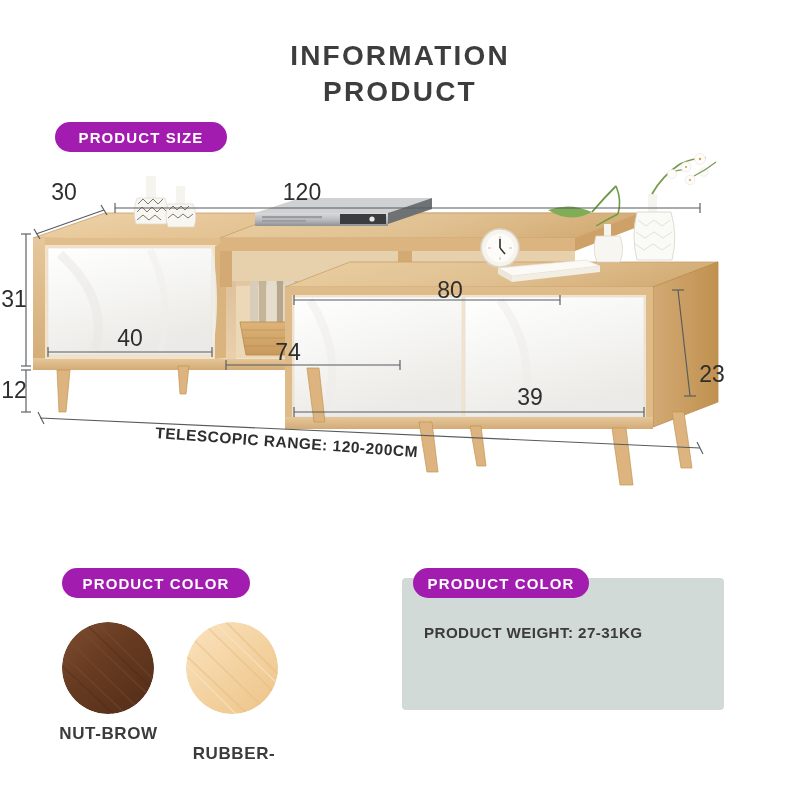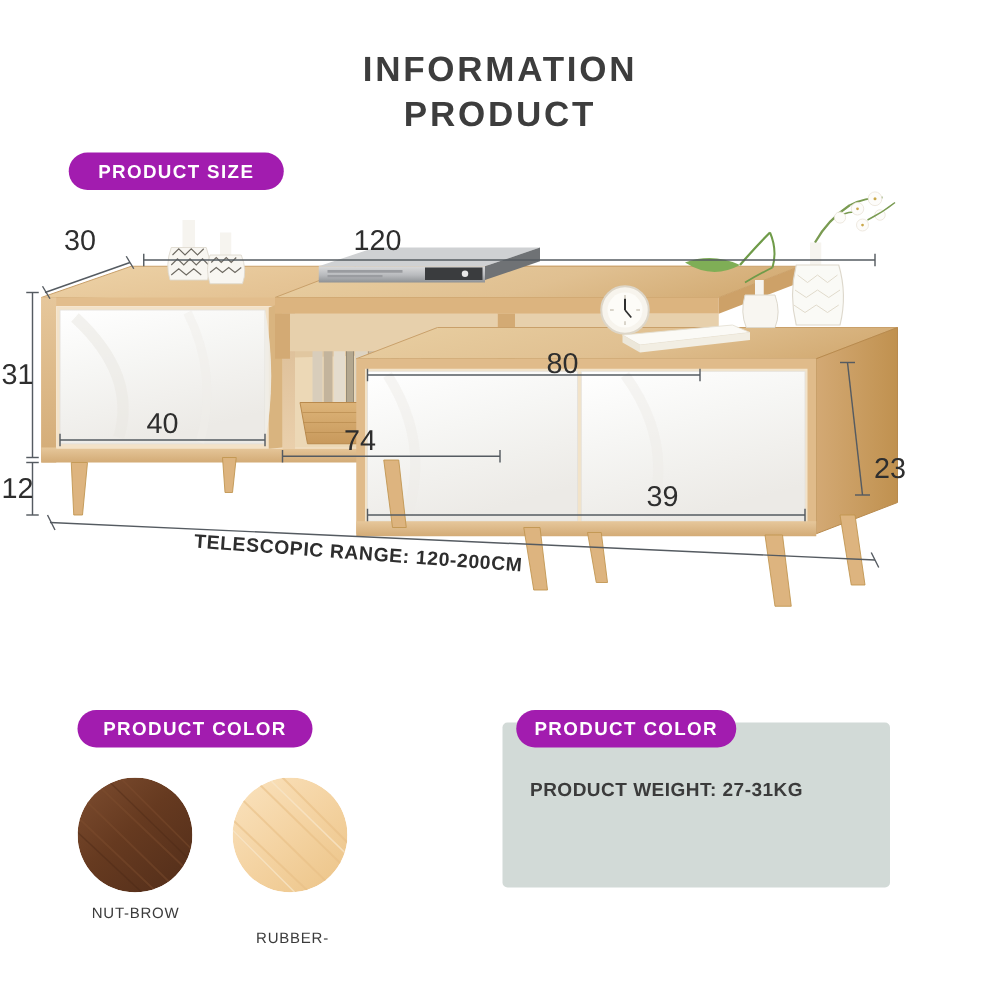--- a/index.html
+++ b/index.html
@@ -74,39 +74,40 @@
     height: 92px;
     border-radius: 50%;
     overflow: hidden;
   }
   #swatch-nut   { left: 62px;  top: 622px; }
   #swatch-rub   { left: 186px; top: 622px; }
   .swatch svg { display:block; width:100%; height:100%; }
 
   .swatch-label {
     position: absolute;
-    font-size: 12px;
-    font-weight: 400;
+    font-size: 17px;
+    font-weight: 700;
     letter-spacing: 0.6px;
     color: #3b3b3b;
     text-align: center;
     line-height: 1.3;
   }
   #label-nut { left: 36px;  top: 723px; width: 145px; }
   #label-rub { left: 166px; top: 743px; width: 136px; }
 
   
   .data-panel {
     position: absolute;
     left: 402px;
     top: 578px;
     width: 310px;
     height: 132px;
     background: #d2dad7;
     border-radius: 4px;
+    padding-left: 12px;
   }
   .data-line {
     position: absolute;
     left: 22px;
     font-size: 15.2px;
     font-weight: 700;
     letter-spacing: 0.4px;
     color: #3b3b3b;
     white-space: nowrap;
   }

